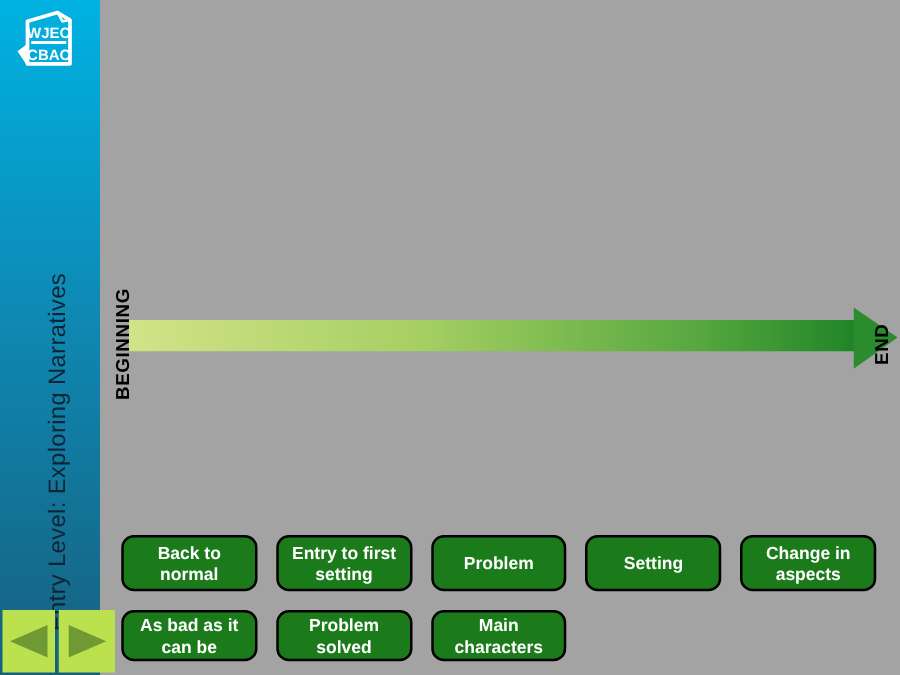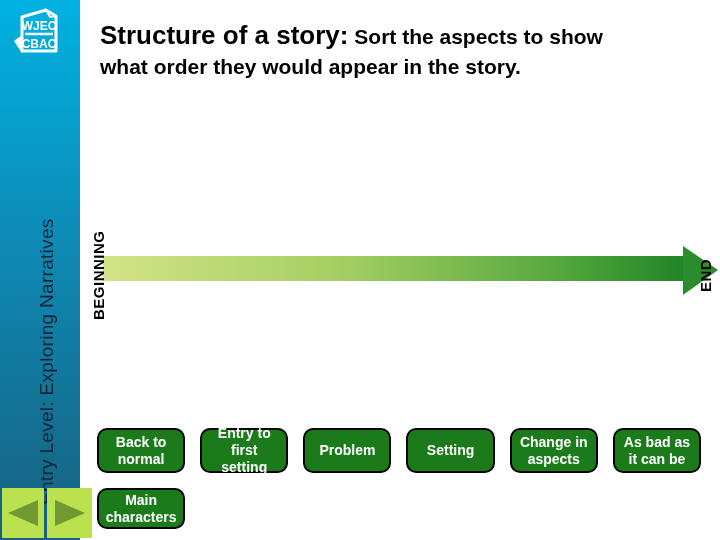--- a/index.html
+++ b/index.html
@@ -1,18 +1,18 @@
 <!DOCTYPE html>
 <html><head>
 <meta charset="utf-8">
 <style>
   * { margin:0; padding:0; box-sizing:border-box; }
   html,body { background:#888; }
   .slide {
-    position:relative; width:720px; height:540px; background:#ffffff;
+    position:relative; width:720px; height:540px; background:#a3a3a3;
     overflow:hidden; font-family:"Liberation Sans", sans-serif;
     margin:0 auto;
   }
   
   .sidebar {
     position:absolute; left:0; top:0; width:80px; height:540px;
     background:linear-gradient(180deg,#00b2e2 0%, #0e8ab5 45%, #17607e 100%);
   }
   .logo { position:absolute; left:10px; top:8px; width:54px; height:52px; }
   .sidebar-label {
@@ -38,21 +38,21 @@
   .rot-label {
     position:absolute; transform:rotate(-90deg); transform-origin:0 0;
     white-space:nowrap; font-weight:bold; font-size:15px; color:#000;
     letter-spacing:0.5px;
   }
   .begin-label { left:90px;  top:320px; }
   .end-label   { left:697px; top:292px; }
   
   .cards {
     position:absolute; left:97px; top:428px; width:604px;
-    display:grid; grid-template-columns:repeat(6,1fr);
+    display:grid; grid-template-columns:repeat(5,1fr);
     grid-template-rows:45px 41px; column-gap:8px; row-gap:12px;gap:15px;
   }
   .card {
     background:#1b7b1b; border:2px solid #000; border-radius:10px;
     color:#fff; font-weight:bold; font-size:14px; line-height:1.2;
     display:flex; align-items:center; justify-content:center;
     text-align:center; padding:2px 4px; cursor:pointer;
     font-family:"Liberation Sans", sans-serif;
   }
 </style>
@@ -77,26 +77,20 @@
     <svg width="34" height="30" viewBox="0 0 34 30">
       <polygon points="32,2 32,28 2,15" fill="#6f9a33"></polygon>
     </svg>
   </button>
   <button class="nav-btn nav-next">
     <svg width="34" height="30" viewBox="0 0 34 30">
       <polygon points="2,2 2,28 32,15" fill="#6f9a33"></polygon>
     </svg>
   </button>
 
-  <div class="title">
-    <div>
-      <span class="big">Structure of a story:</span><span class="med"> Sort the aspects to show</span>
-    </div>
-    <div class="line2">what order they would appear in the story.</div>
-  </div>
 
   <svg class="arrow-svg" width="615" height="50" viewBox="0 0 615 50">
     <defs>
       <linearGradient id="arrowGrad" x1="0" y1="0" x2="1" y2="0">
         <stop offset="0%" stop-color="#d2e388"></stop>
         <stop offset="40%" stop-color="#a6cf63"></stop>
         <stop offset="78%" stop-color="#57a83f"></stop>
         <stop offset="100%" stop-color="#1f8427"></stop>
       </linearGradient>
     </defs>
@@ -106,16 +100,17 @@
   <div class="rot-label begin-label">BEGINNING</div>
   <div class="rot-label end-label">END</div>
 
   <div class="cards">
     <div class="card">Back to normal</div>
     <div class="card">Entry to first setting</div>
     <div class="card">Problem</div>
     <div class="card">Setting</div>
     <div class="card">Change in aspects</div>
     <div class="card">As bad as it can be</div>
+    <div class="card">Problem solved</div>
     <div class="card">Main characters</div>
   </div>
 
 </div>
 
 </body></html>

